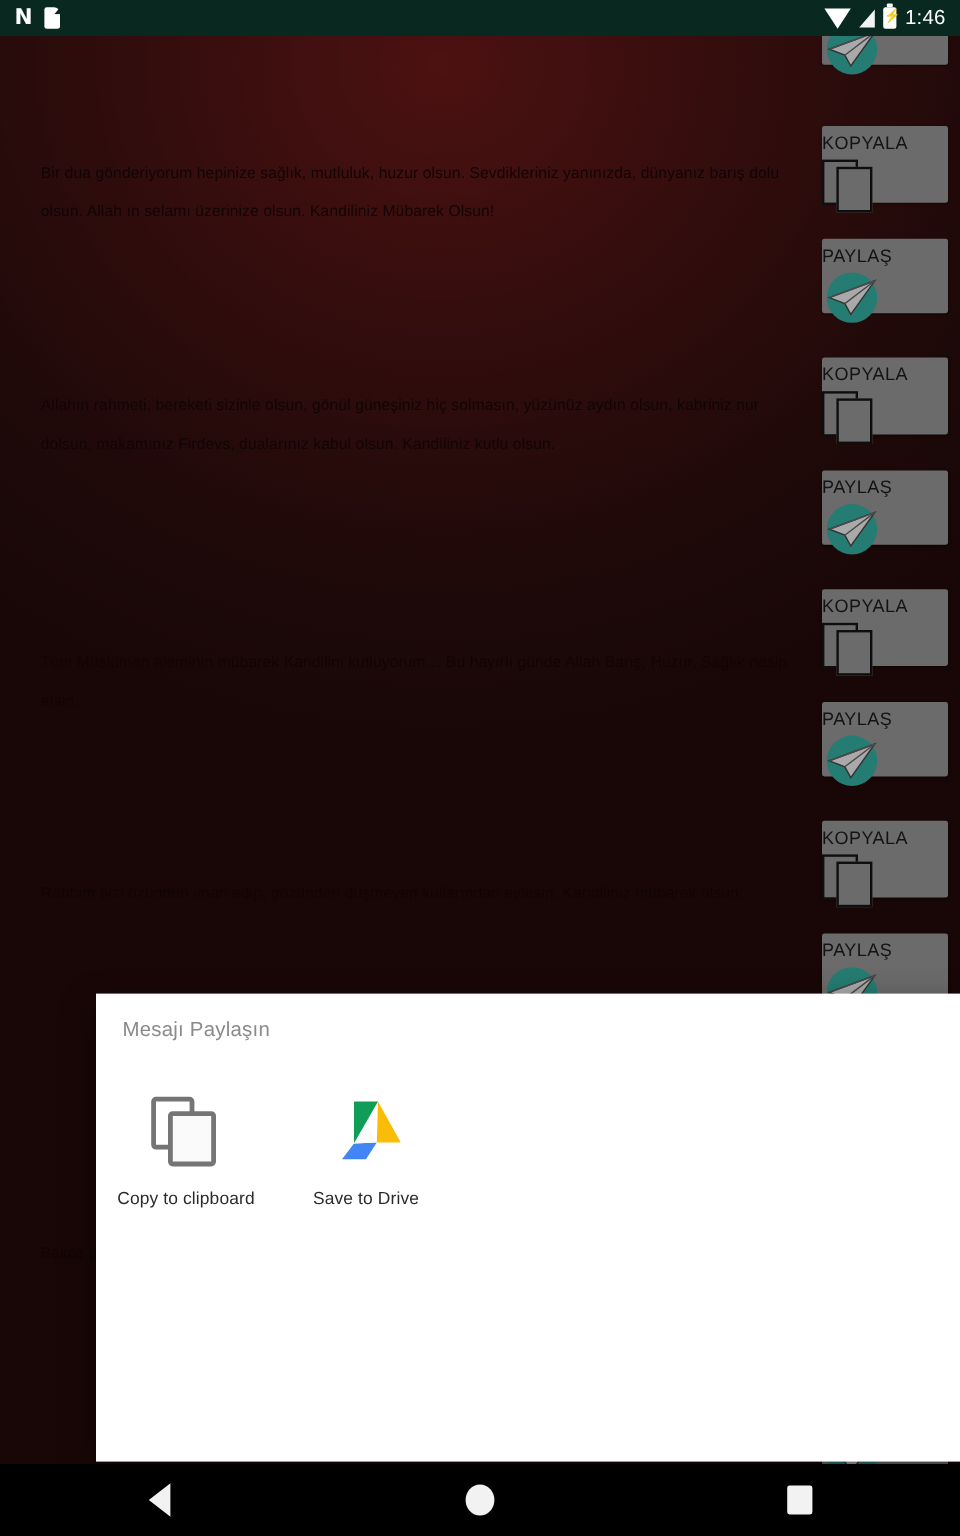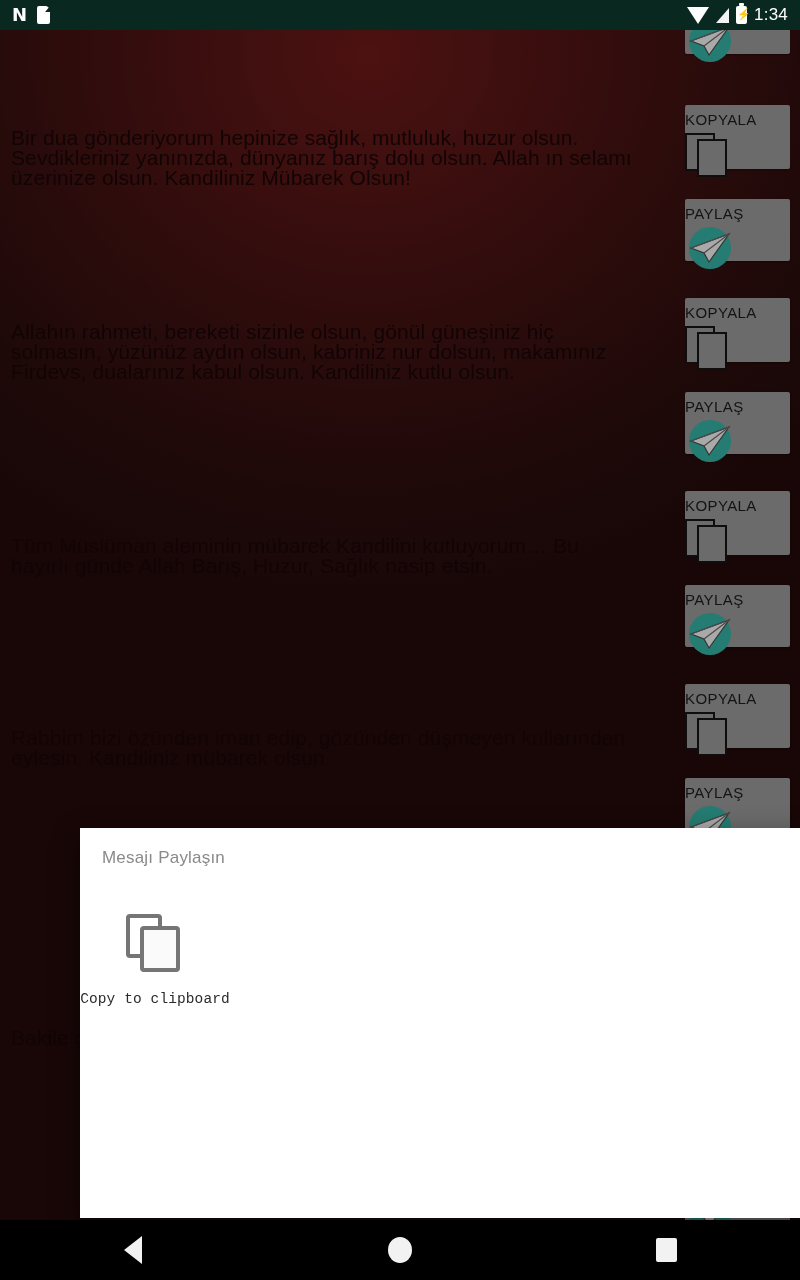--- a/index.html
+++ b/index.html
@@ -35,22 +35,22 @@
 
   
   #content {
     position:absolute; top:30px; left:0; width:800px; height:1190px;
     background:
       radial-gradient(ellipse 620px 560px at 46% 2%, #6e1919 0%, #5a1616 22%, #3d1111 55%, #2b0d0d 80%, #240b0b 100%),
       #2a0c0c;
   }
   .msg-list { position:absolute; top:0; left:0; right:0; }
   .msg-text {
-    position:absolute; left:11px; width:630px;
-    color:#1b0707; font-size:21px; line-height:20px;
+    position:absolute; left:34px; width:630px;
+    color:#1b0707; font-size:13px; line-height:32px;
     letter-spacing:.1px;
   }
 
   
   .act-btn {
     position:absolute; right:10px; width:105px;
     background:#9a9a9a; border-radius:2px;
     display:flex; flex-direction:column; align-items:flex-start;
     padding-top:6px; box-shadow:0 1px 2px rgba(0,0,0,.35);
   }
@@ -92,21 +92,21 @@
     position:absolute; left:0; top:62px; width:640px;
     display:flex; flex-wrap:wrap;
   }
   .app-cell {
     width:150px; padding-top:22px;
     display:flex; flex-direction:column; align-items:center;
   }
   .app-icon { width:62px; height:62px; position:relative; }
   .app-label {
     margin-top:16px; font-size:14.5px; color:#2b2b2b; text-align:center;
-    line-height:18px; letter-spacing:.1px; white-space:nowrap;font-family:Liberation Mono, monospace;
+    line-height:18px; letter-spacing:.1px; white-space:nowrap;
   }
 
   
   .ic-clip .b1 { position:absolute; left:2px; top:2px; width:36px; height:44px;
     border:4px solid #757575; border-radius:4px; }
   .ic-clip .b2 { position:absolute; left:16px; top:14px; width:40px; height:46px;
     border:4px solid #757575; border-radius:4px; background:#fafafa; }
 
   
   .ic-gmail { border-radius:50%; background:#fff; box-shadow:0 0 0 1px #eee inset; }
@@ -152,21 +152,21 @@
 
   <div id="statusbar">
     <div class="left">
       <span class="ic-n">N</span>
       <span class="ic-sd"></span>
     </div>
     <div class="right">
       <span class="ic-wifi"></span>
       <span class="ic-sig"></span>
       <span class="ic-bat"></span>
-      <span class="sb-time">1:34</span>
+      <span class="sb-time">1:46</span>
     </div>
   </div>
 
   <div id="content">
     <div class="msg-list" id="msg-list">
         <div class="msg-text" style="top: 98px;">Bir dua gönderiyorum hepinize sağlık, mutluluk, huzur olsun. Sevdikleriniz yanınızda, dünyanız barış dolu olsun. Allah ın selamı üzerinize olsun. Kandiliniz Mübarek Olsun!</div>
         <div class="msg-text" style="top: 292px;">Allahın rahmeti, bereketi sizinle olsun, gönül güneşiniz hiç solmasın, yüzünüz aydın olsun, kabriniz nur dolsun, makamınız Firdevs, dualarınız kabul olsun. Kandiliniz kutlu olsun.</div>
         <div class="msg-text" style="top: 506px;">Tüm Müslüman aleminin mübarek Kandilini kutluyorum… Bu hayırlı günde Allah Barış, Huzur, Sağlık nasip etsin.</div>
         <div class="msg-text" style="top: 698px;">Rabbim bizi özünden iman edip, gözünden düşmeyen kullarından eylesin. Kandiliniz mübarek olsun.</div>
         <div class="msg-text" style="top: 998px;">Bakile gönüll gönüll</div>
@@ -292,20 +292,31 @@
   <div id="dialog">
     <div id="dialog-title">Mesajı Paylaşın</div>
     <div class="app-grid" id="app-grid">
         <div class="app-cell">
           <div class="app-icon ic-clip">
             <span class="b1"></span>
             <span class="b2"></span>
           </div>
           <div class="app-label">Copy to clipboard</div>
         </div>
+        <div class="app-cell">
+          <div class="app-icon ic-drive">
+            <svg width="58" height="52" viewBox="0 0 58 52">
+              <polygon points="19,2 39,2 19,37" fill="#0f9d58"></polygon>
+              <polygon points="39,2 58,36 38,36" fill="#fbbc05"></polygon>
+              <polygon points="19,37 38,36 29,50 9,50" fill="#4285f4"></polygon>
+              <polygon points="19,37 29,20 38,36" fill="#fafafa"></polygon>
+            </svg>
+          </div>
+          <div class="app-label">Save to Drive</div>
+        </div>
       </div>
   </div>
 
   <div id="navbar">
     <div class="nav-btn">
       <span class="nav-back"></span>
     </div>
     <div class="nav-btn">
       <span class="nav-home"></span>
     </div>

